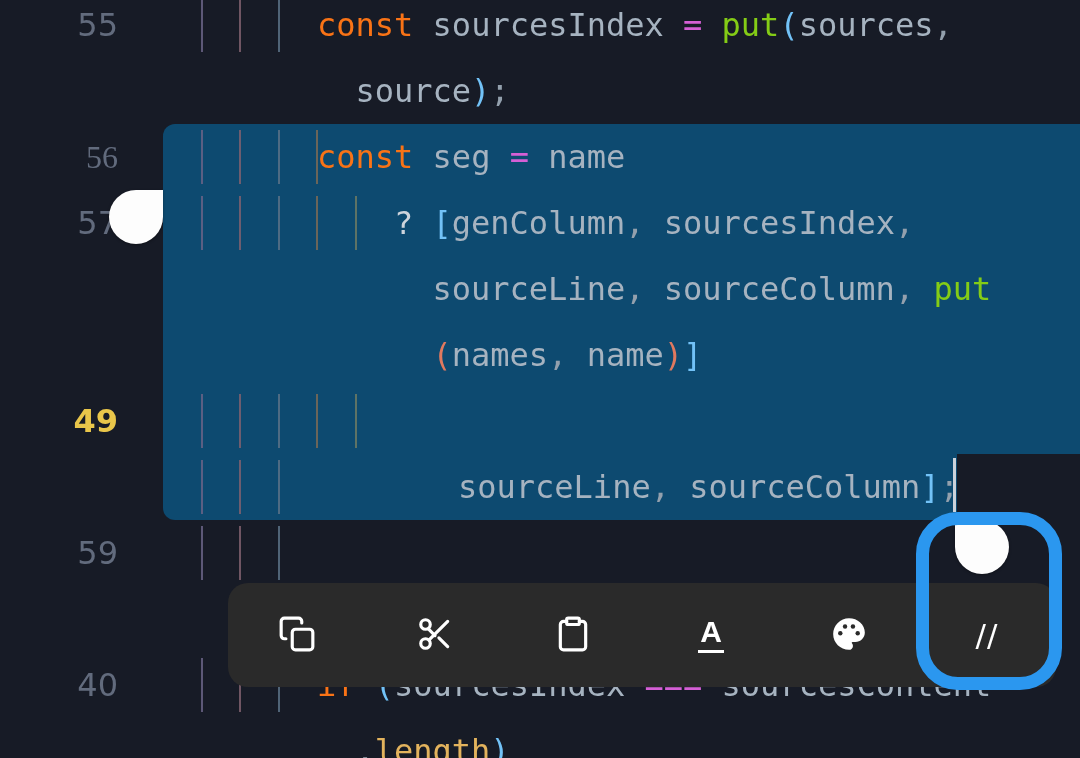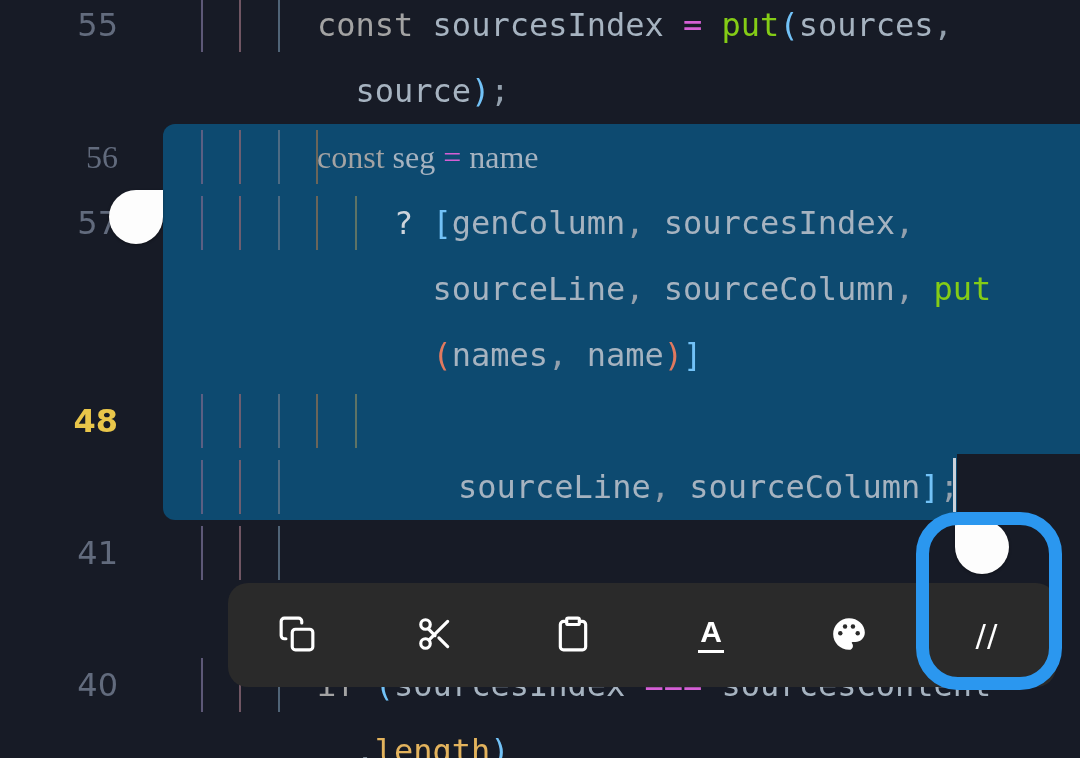--- a/index.html
+++ b/index.html
@@ -9,21 +9,21 @@
   .sel{position:absolute;background:#0d4a70;z-index:1;}
   #sel-a{left:163px;top:124px;width:917px;height:330px;border-radius:12px 0 0 0;}
   #sel-b{left:163px;top:454px;width:794px;height:66px;border-radius:0 0 8px 12px;}
   
   #rows{position:absolute;left:0;top:0;width:1080px;height:758px;z-index:2;}
   .lnum{position:absolute;left:0;width:118px;text-align:right;line-height:66px;
         font-family:"DejaVu Sans",sans-serif;font-size:32px;color:#626b7d;}
   .lnum.active{color:#e9c64a;font-weight:700;}
   .codeline{position:absolute;white-space:pre;font-size:32px;line-height:66px;}
   .guide{position:absolute;width:2px;height:54px;opacity:.85;}
-  .tk-kw{color:#a3a3a3;} .tk-op{color:#d55fd5;} .tk-id{color:#a6b3c0;}
+  .tk-kw{color:#f97316;} .tk-op{color:#d55fd5;} .tk-id{color:#a6b3c0;}
   .tk-fn{color:#84cc16;} .tk-b1{color:#72c2f7;} .tk-b2{color:#e0795f;}
   .tk-pu{color:#93a0ad;} .tk-tn{color:#cdd4dc;} .tk-pr{color:#e3b35d;}
   
   #cursor{position:absolute;left:953px;top:458px;width:3px;height:54px;
           background:#ccd2da;z-index:3;}
   
   .handle{position:absolute;width:54px;height:54px;background:#fdfdfd;z-index:4;
           box-shadow:0 1px 3px rgba(0,0,0,.35);}
   #handle-start{left:109px;top:190px;border-radius:50% 0 50% 50%;}
   #handle-end{left:955px;top:520px;border-radius:0 50% 50% 50%;}
@@ -51,41 +51,41 @@
       <div class="guide" style="left: 200.5px; top: -2px; background: rgb(106, 99, 134);"></div>
       <div class="guide" style="left: 239px; top: -2px; background: rgb(128, 96, 110);"></div>
       <div class="guide" style="left: 277.5px; top: -2px; background: rgb(91, 113, 134);"></div>
       <div class="codeline" style="left: 317px; top: -8px;"><span class="tk-kw">const </span><span class="tk-id">sourcesIndex </span><span class="tk-op">= </span><span class="tk-fn">put</span><span class="tk-b1">(</span><span class="tk-id">sources</span><span class="tk-pu">,</span></div>
       <div class="codeline" style="left: 355.5px; top: 58px;"><span class="tk-id">source</span><span class="tk-b1">)</span><span class="tk-pu">;</span></div>
       <div class="lnum" style="top: 124px; font-family: Liberation Serif, serif;">56</div>
       <div class="guide" style="left: 200.5px; top: 130px; background: rgb(106, 99, 134);"></div>
       <div class="guide" style="left: 239px; top: 130px; background: rgb(128, 96, 110);"></div>
       <div class="guide" style="left: 277.5px; top: 130px; background: rgb(91, 113, 134);"></div>
       <div class="guide" style="left: 316px; top: 130px; background: rgb(125, 106, 85);"></div>
-      <div class="codeline" style="left: 317px; top: 124px; font-family: Liberation Serif, serif;"><span class="tk-kw">const </span><span class="tk-id">seg </span><span class="tk-op">= </span><span class="tk-id">name</span></div>
+      <div class="codeline" style="left: 317px; top: 124px;"><span class="tk-kw">const </span><span class="tk-id">seg </span><span class="tk-op">= </span><span class="tk-id">name</span></div>
       <div class="lnum" style="top: 190px;">57</div>
       <div class="guide" style="left: 200.5px; top: 196px; background: rgb(106, 99, 134);"></div>
       <div class="guide" style="left: 239px; top: 196px; background: rgb(128, 96, 110);"></div>
       <div class="guide" style="left: 277.5px; top: 196px; background: rgb(91, 113, 134);"></div>
       <div class="guide" style="left: 316px; top: 196px; background: rgb(125, 106, 85);"></div>
       <div class="guide" style="left: 354.5px; top: 196px; background: rgb(109, 122, 99);"></div>
       <div class="codeline" style="left: 394px; top: 190px;"><span class="tk-tn">? </span><span class="tk-b1">[</span><span class="tk-id">genColumn</span><span class="tk-pu">, </span><span class="tk-id">sourcesIndex</span><span class="tk-pu">,</span></div>
       <div class="codeline" style="left: 432.5px; top: 322px;"><span class="tk-b2">(</span><span class="tk-id">names</span><span class="tk-pu">, </span><span class="tk-id">name</span><span class="tk-b2">)</span><span class="tk-b1">]</span></div>
       <div class="codeline" style="left: 432.5px; top: 256px;"><span class="tk-id">sourceLine</span><span class="tk-pu">, </span><span class="tk-id">sourceColumn</span><span class="tk-pu">, </span><span class="tk-fn">put</span></div>
-      <div class="lnum active" style="top: 388px;">48</div>
+      <div class="lnum active" style="top: 388px;">49</div>
       <div class="guide" style="left: 200.5px; top: 394px; background: rgb(106, 99, 134);"></div>
       <div class="guide" style="left: 239px; top: 394px; background: rgb(128, 96, 110);"></div>
       <div class="guide" style="left: 277.5px; top: 394px; background: rgb(91, 113, 134);"></div>
       <div class="guide" style="left: 316px; top: 394px; background: rgb(125, 106, 85);"></div>
       <div class="guide" style="left: 354.5px; top: 394px; background: rgb(109, 122, 99);"></div>
       <div class="guide" style="left: 200.5px; top: 460px; background: rgb(106, 99, 134);"></div>
       <div class="guide" style="left: 239px; top: 460px; background: rgb(128, 96, 110);"></div>
       <div class="guide" style="left: 277.5px; top: 460px; background: rgb(91, 113, 134);"></div>
       <div class="codeline" style="left: 458px; top: 454px;"><span class="tk-id">sourceLine</span><span class="tk-pu">, </span><span class="tk-id">sourceColumn</span><span class="tk-b1">]</span><span class="tk-pu">;</span></div>
-      <div class="lnum" style="top: 520px;">41</div>
+      <div class="lnum" style="top: 520px;">59</div>
       <div class="guide" style="left: 200.5px; top: 526px; background: rgb(106, 99, 134);"></div>
       <div class="guide" style="left: 239px; top: 526px; background: rgb(128, 96, 110);"></div>
       <div class="guide" style="left: 277.5px; top: 526px; background: rgb(91, 113, 134);"></div>
       <div class="lnum" style="top: 652px;">40</div>
       <div class="guide" style="left: 200.5px; top: 658px; background: rgb(106, 99, 134);"></div>
       <div class="guide" style="left: 239px; top: 658px; background: rgb(128, 96, 110);"></div>
       <div class="guide" style="left: 277.5px; top: 658px; background: rgb(91, 113, 134);"></div>
       <div class="codeline" style="left: 317px; top: 652px;"><span class="tk-kw">if </span><span class="tk-b1">(</span><span class="tk-id">sourcesIndex </span><span class="tk-op">=== </span><span class="tk-id">sourcesContent</span></div>
       <div class="codeline" style="left: 355.5px; top: 718px;"><span class="tk-pu">.</span><span class="tk-pr">length</span><span class="tk-b1">)</span></div>
     </div>

